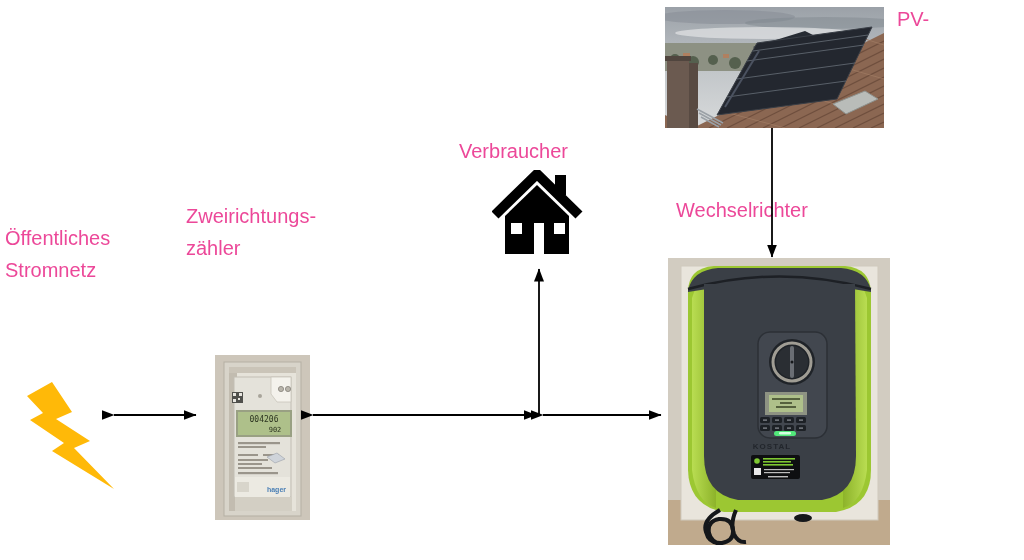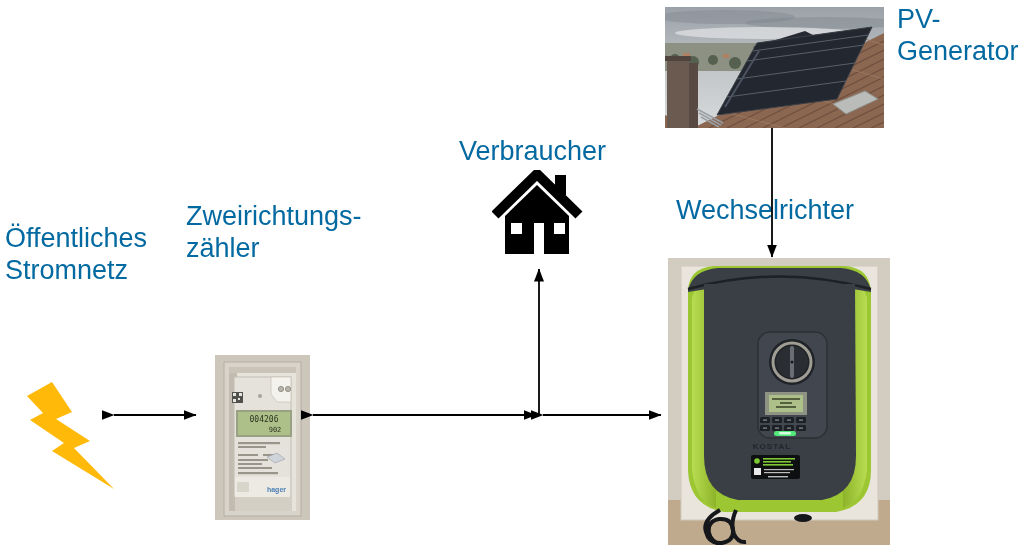--- a/index.html
+++ b/index.html
@@ -1,18 +1,18 @@
 <!DOCTYPE html>
 <html><head>
 <meta charset="utf-8">
 <style>
   html,body{margin:0;padding:0;background:#ffffff;}
   #canvas{position:relative;width:1024px;height:560px;background:#ffffff;overflow:hidden;
           font-family:"Liberation Sans", sans-serif;}
-  .label{position:absolute;font-size:27px;line-height:32px;color:#0369a1;white-space:nowrap;z-index:3;}
+  .label{position:absolute;font-size:20px;line-height:32px;color:#ec4899;white-space:nowrap;z-index:3;}
   .abs{position:absolute;}
   #arrow-layer{position:absolute;left:0;top:0;z-index:4;}
   svg{display:block;}
 </style>
 </head>
 <body>
 
 <div id="canvas">
 
   <div class="label" style="left:186px;top:200px;">
@@ -22,21 +22,20 @@
 
   <div class="label" style="left:5px;top:222px;">
     <div>Öffentliches</div>
     <div>Stromnetz</div>
   </div>
 
   <div class="label" style="left:459px;top:135px;text-align:center;">Verbraucher</div>
 
   <div class="label" style="left:897px;top:3px;">
     <div>PV-</div>
-    <div>Generator</div>
   </div>
 
   <div class="label" style="left:676px;top:194px;">Wechselrichter</div>
 
   <svg class="abs" style="left:0;top:370px;z-index:2;" width="130" height="135" viewBox="0 0 130 135">
     <polygon points="27,26 52,12 72,42 56,49 90,71 74,78 114,119 52,81 64,73 30,50 43,43" fill="#FFB908"></polygon>
   </svg>
 
   <svg class="abs" style="left:492px;top:170px;z-index:2;" width="92" height="93" viewBox="0 0 92 93">
     <g fill="#000000">

